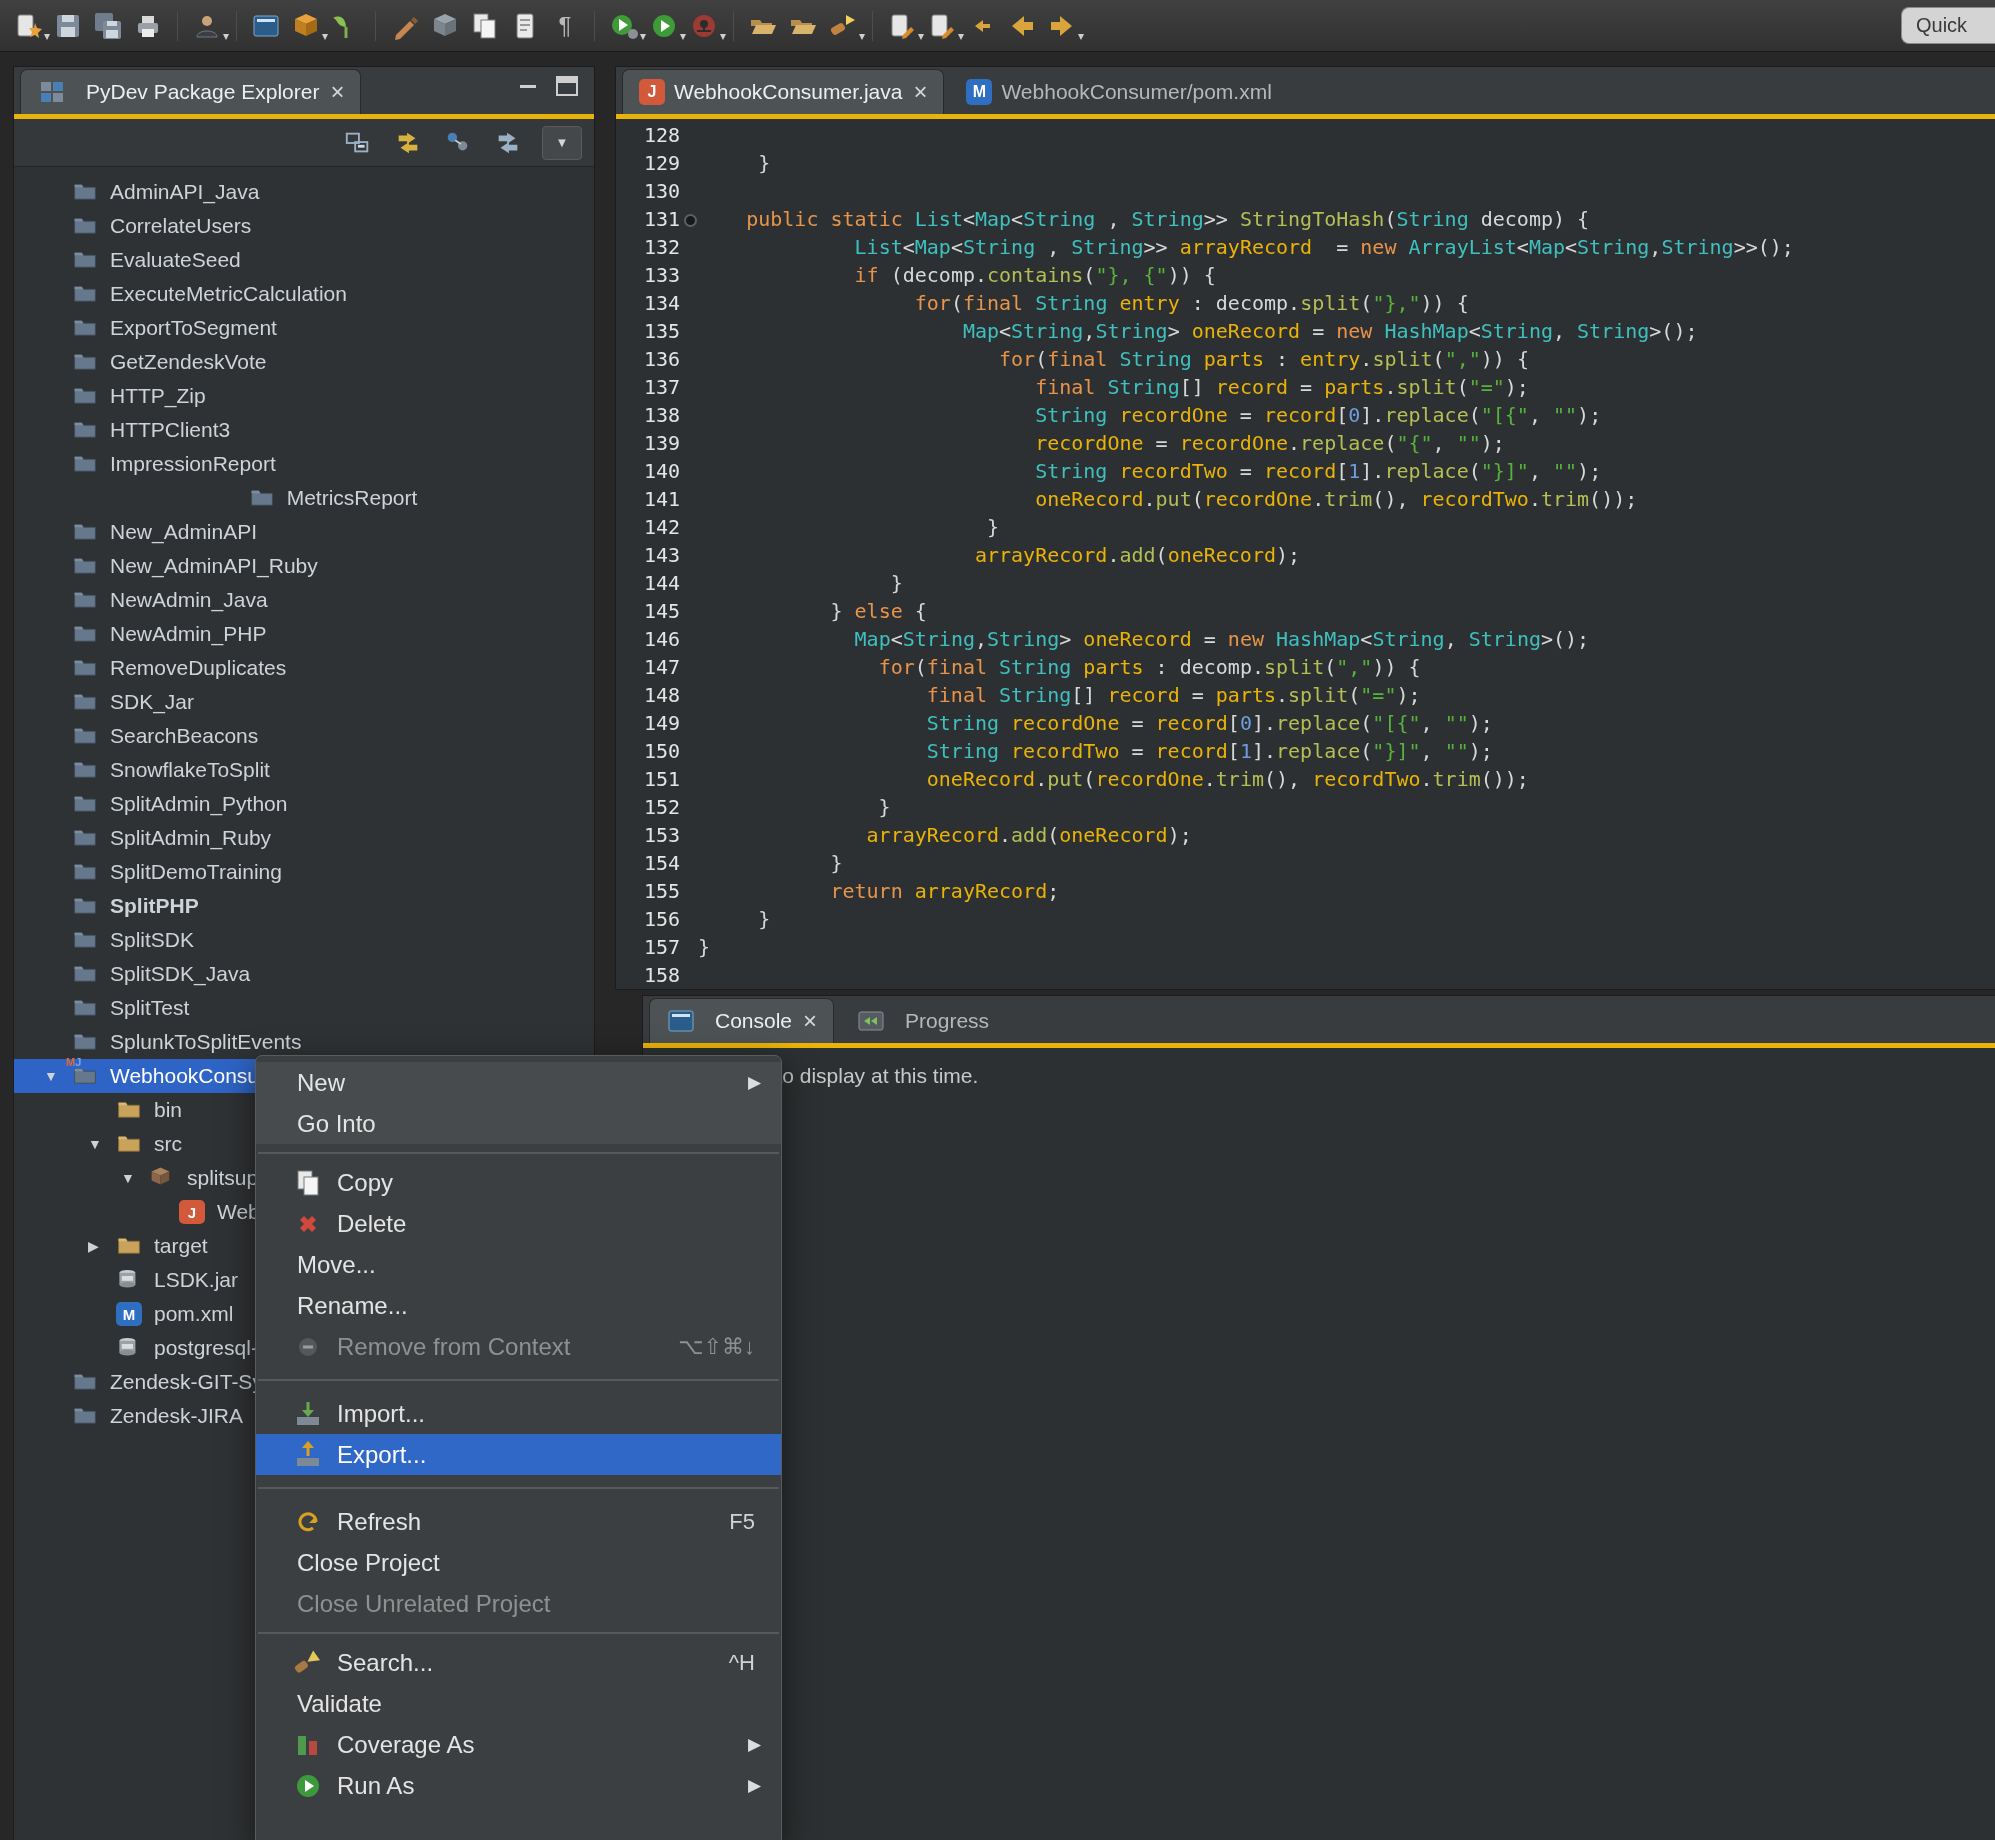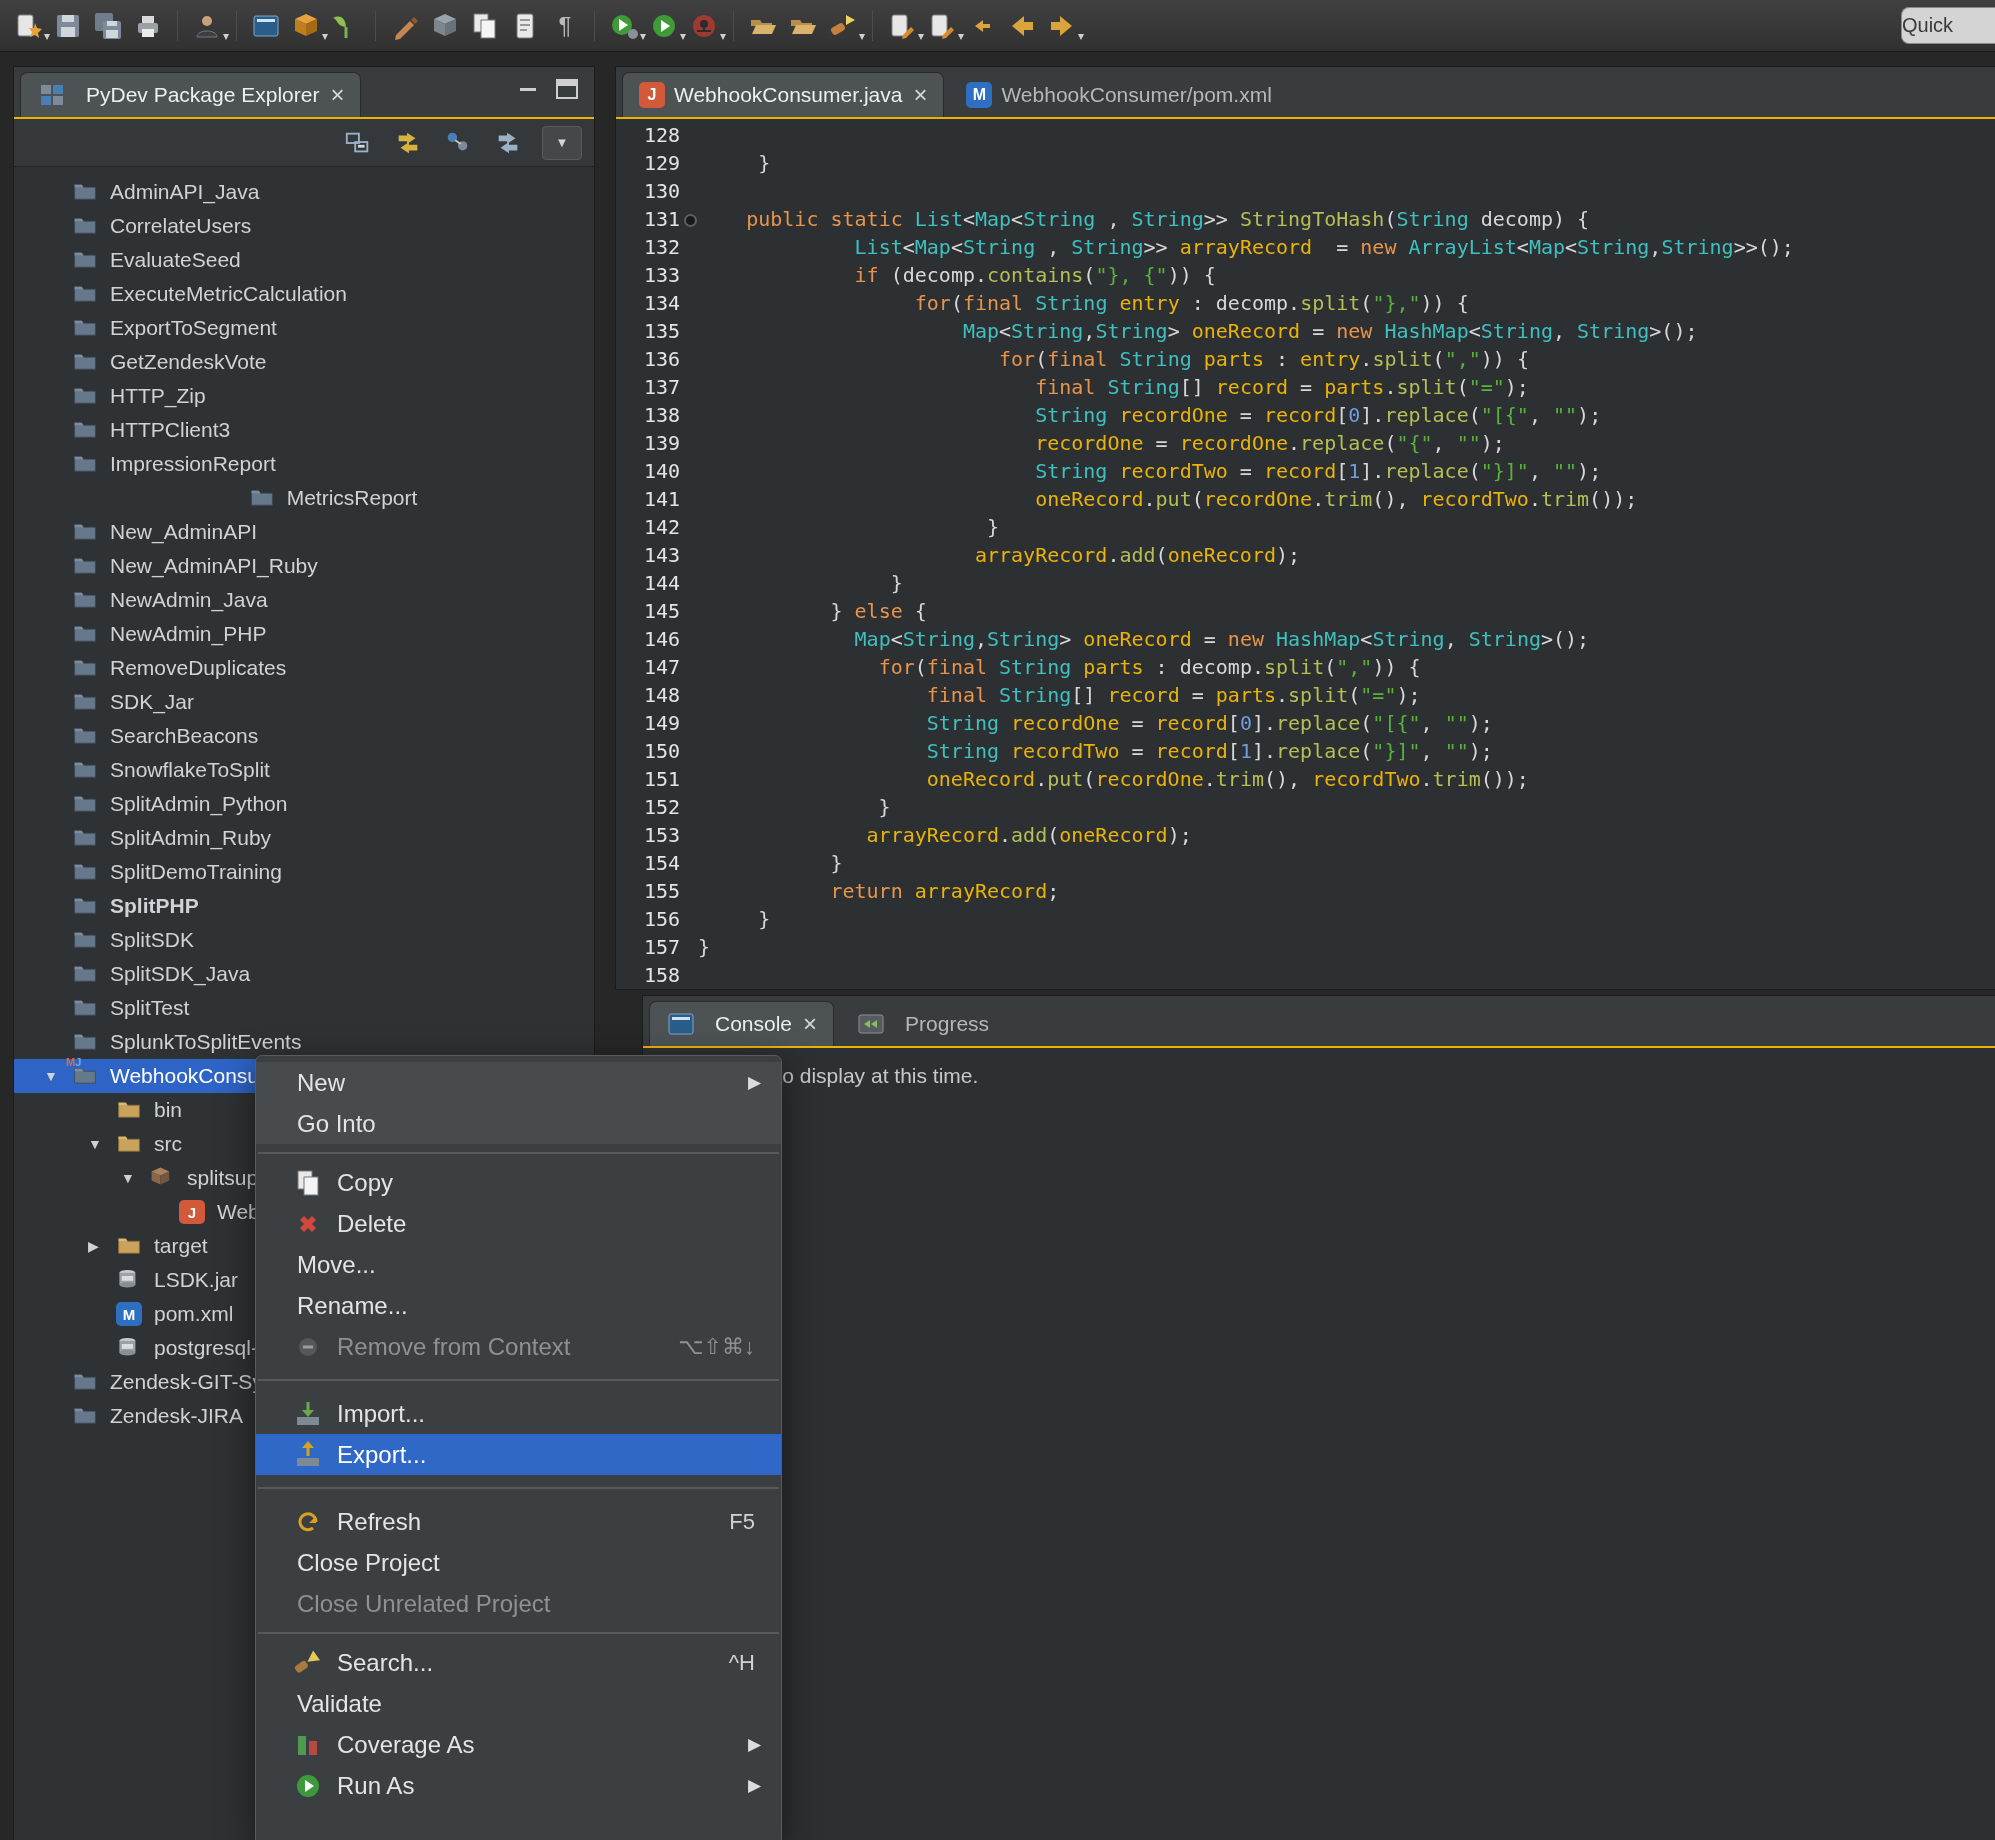--- a/index.html
+++ b/index.html
@@ -3,28 +3,28 @@
 <meta charset="utf-8">
 <style>
 *{margin:0;padding:0;box-sizing:border-box}
 html,body{width:1996px;height:1841px;background:#272727;font-family:"Liberation Sans",sans-serif;overflow:hidden;position:relative}
 
 
 .toolbar{position:absolute;left:0;top:0;width:1996px;height:52px;background:linear-gradient(#404040,#313131);border-bottom:1px solid #1b1b1b;display:flex;align-items:center;padding-left:10px;gap:4px}
 .tb-icon{width:36px;height:38px;display:flex;align-items:center;justify-content:center;position:relative;border-radius:4px}
 .tb-sep{width:1px;height:30px;background:#4d4d4d;margin:0 7px}
 .dd{position:absolute;right:-4px;bottom:2px;font-size:12px;color:#cfcfcf}
-.quick{position:absolute;right:0;top:7px;width:95px;height:37px;background:#d4d4d4;border:1px solid #8a8a8a;border-right:none;border-radius:8px 0 0 8px;color:#3a3a3a;font-size:20px;display:flex;align-items:center;overflow:hidden}
+.quick{position:absolute;right:0;top:7px;width:95px;height:37px;background:#d4d4d4;border:1px solid #8a8a8a;border-right:none;border-radius:8px 0 0 8px;color:#3a3a3a;font-size:20px;display:flex;align-items:center;padding-left:14px;overflow:hidden}
 
 
 .panel{position:absolute;background:#2f3234;border:1px solid #1c1c1c}
 #explorer{left:13px;top:66px;width:582px;height:1775px}
 #editor{left:615px;top:66px;width:1381px;height:924px}
 #console{left:642px;top:995px;width:1381px;height:846px}
-.tabbar{height:52px;background:#393c3e;border-bottom:2px solid #eab308;display:flex;align-items:flex-end;position:relative}
+.tabbar{height:52px;background:#393c3e;border-bottom:5px solid #eab308;display:flex;align-items:flex-end;position:relative}
 .tab{height:45px;display:flex;align-items:center;gap:9px;padding:0 16px;font-size:21px;color:#b4b8bb;border-radius:7px 7px 0 0;margin-left:6px;white-space:nowrap}
 .tab.active{background:#4d5254;color:#ecEFF1;color:#eceff1;border:1px solid #2a2a2a;border-bottom:none}
 .tclose{font-size:24px;color:#d6d6d6;margin-left:2px;line-height:1}
 .winbtns{margin-left:auto;display:flex;align-items:center;gap:18px;padding-right:16px;height:52px}
 .fi{width:26px;height:26px;border-radius:5px;display:flex;align-items:center;justify-content:center;font-weight:bold;font-size:16px;color:#fff;flex:0 0 26px}
 .fi-java{background:#d2593a}
 .fi-maven{background:#2f6fc1}
 
 
 .view-toolbar{height:48px;display:flex;justify-content:flex-end;align-items:center;gap:18px;padding-right:12px;background:#35383b;border-bottom:1px solid #242424}

